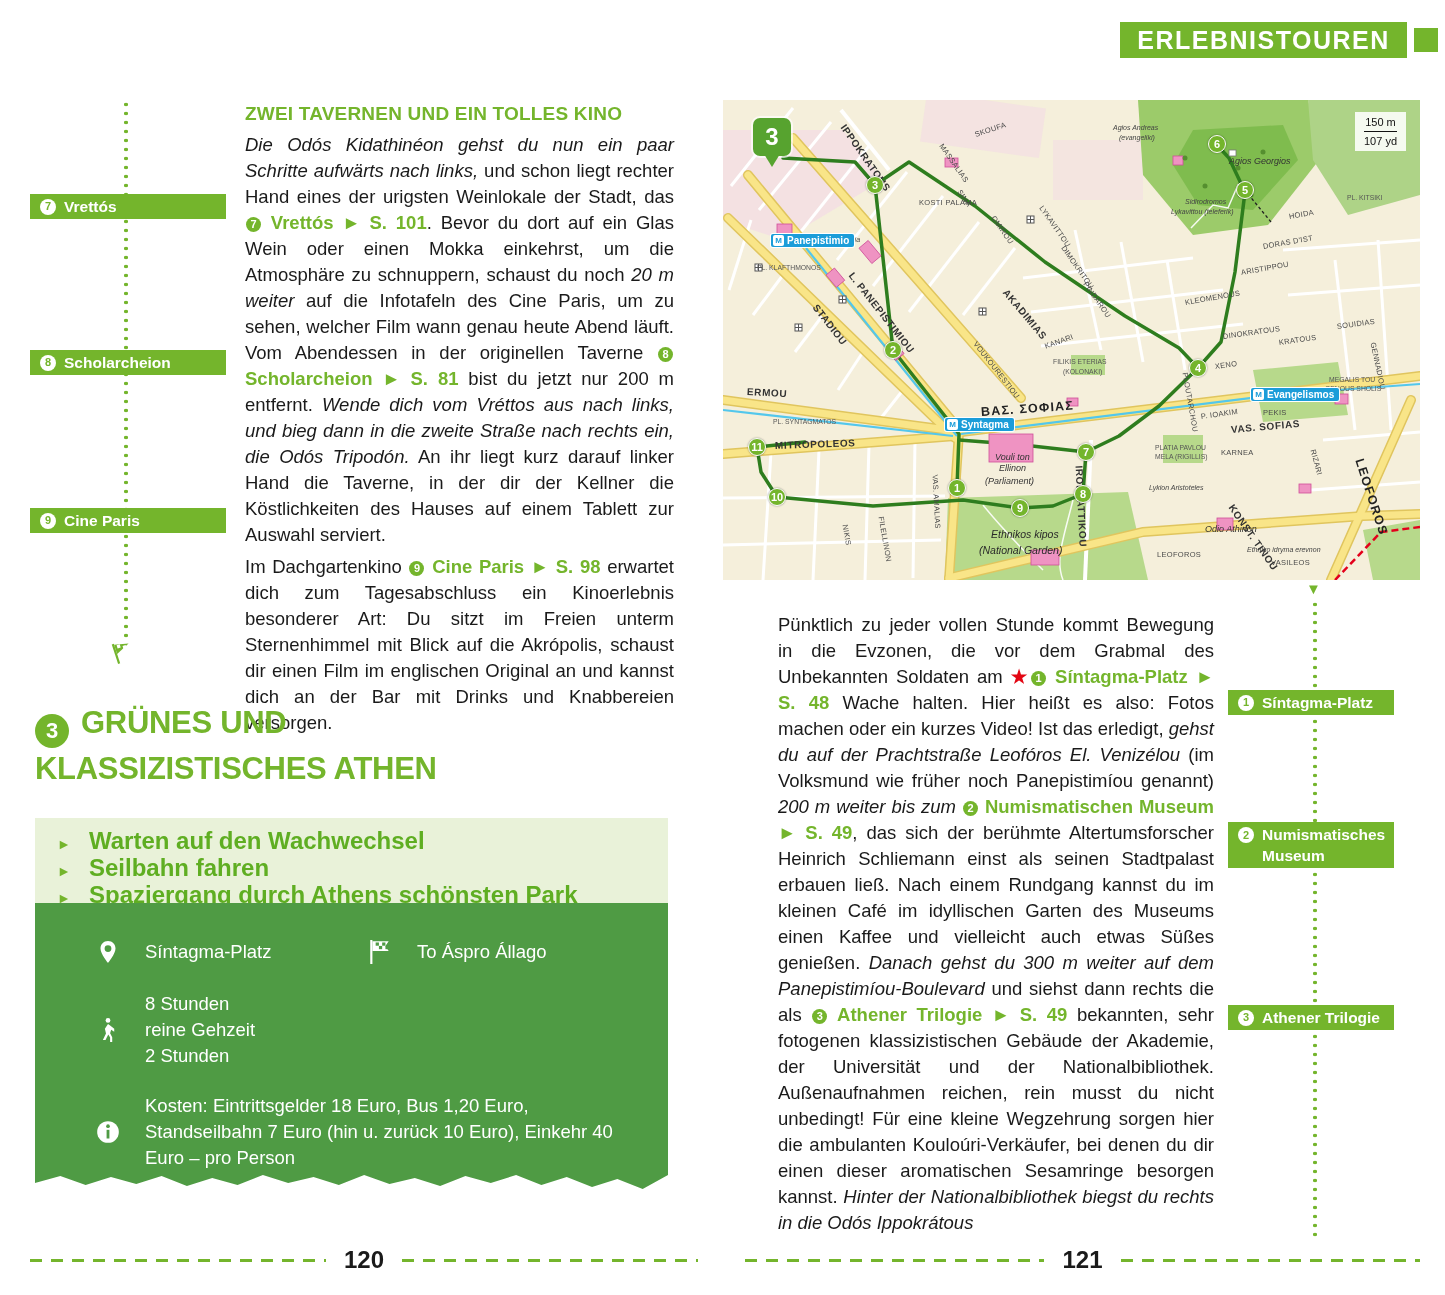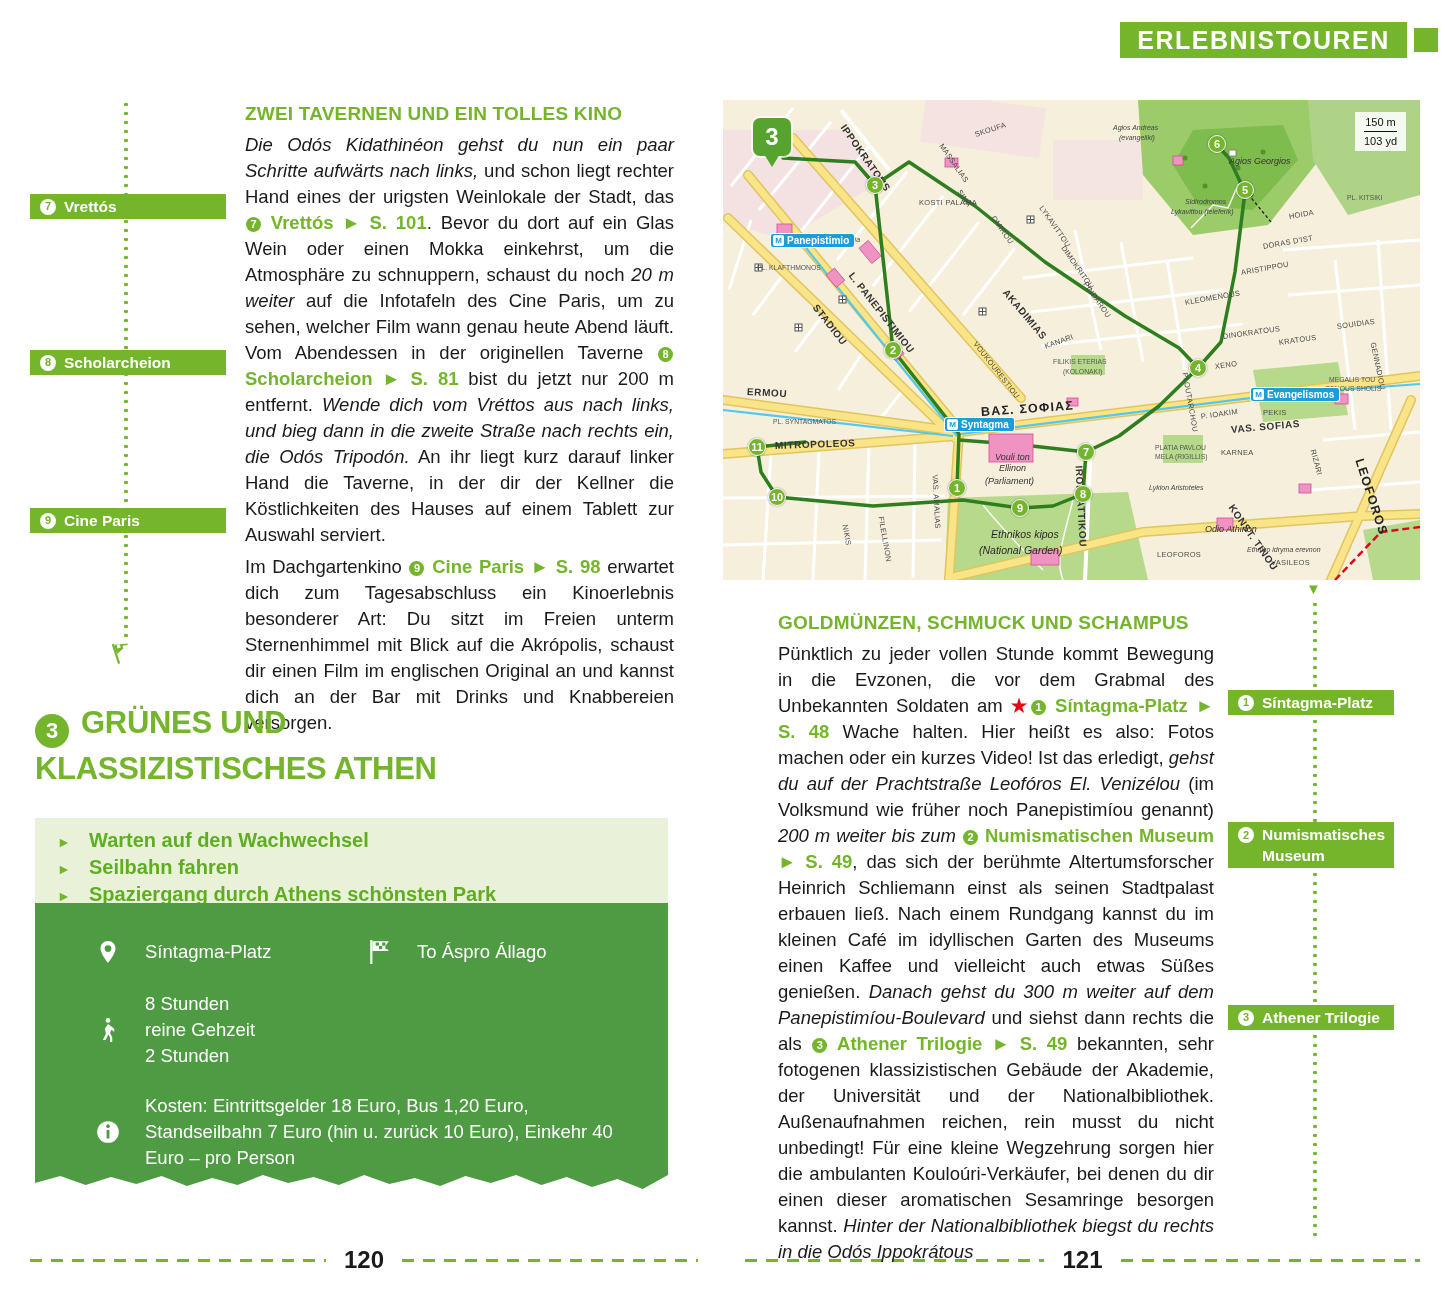--- a/index.html
+++ b/index.html
@@ -54,21 +54,21 @@
   
   .big-head{position:absolute;left:35px;top:702px;width:545px;color:var(--g);
     font-size:31px;line-height:41px;font-weight:bold;letter-spacing:-.3px;}
   .big-head .bignum{display:inline-flex;width:34px;height:34px;border-radius:50%;background:var(--g);
     color:#fff;font-size:22px;align-items:center;justify-content:center;margin-right:12px;vertical-align:-5px;}
 
   
   .hl-box{position:absolute;left:35px;top:818px;width:633px;background:#e9f2d9;padding:9px 0;}
   .hl-row{display:flex;gap:16px;padding:2px 22px;align-items:baseline;}
   .hl-row .arr{color:var(--g);font-size:14px;flex:0 0 16px;}
-  .hl-row .txt{color:#5fae22;font-weight:bold;font-size:20px;line-height:23px;}
+  .hl-row .txt{color:#5fae22;font-weight:bold;font-size:24px;line-height:23px;}
 
   
   .infobox{position:absolute;left:35px;top:903px;width:633px;height:286px;background:var(--gd);color:#fff;
     clip-path:polygon(0 0,100% 0,100% calc(100% - 14px),96% 100%,92% calc(100% - 10px),88% calc(100% - 2px),
       84% calc(100% - 12px),80% calc(100% - 4px),76% calc(100% - 14px),72% calc(100% - 6px),
       68% calc(100% - 13px),64% calc(100% - 3px),60% calc(100% - 11px),56% calc(100% - 5px),
       52% calc(100% - 14px),48% calc(100% - 4px),44% calc(100% - 12px),40% calc(100% - 6px),
       36% calc(100% - 14px),32% calc(100% - 4px),28% calc(100% - 11px),24% calc(100% - 3px),
       20% calc(100% - 13px),16% calc(100% - 5px),12% calc(100% - 12px),8% calc(100% - 4px),
       4% calc(100% - 13px),0 calc(100% - 6px));}
@@ -463,26 +463,25 @@
         <div class="wp" style="left: 45px; top: 388px;">10</div>
         <div class="wp" style="left: 25px; top: 338px;">11</div>
       </div>
 
     <div class="map-pin">
       <span>3</span>
     </div>
     <div class="scale">
       <div>150 m</div>
       <div class="bar"></div>
-      <div>103 yd</div>
+      <div>107 yd</div>
     </div>
   </div>
 
   <div class="col-right">
-    <h3 class="sec">GOLDMÜNZEN, SCHMUCK UND SCHAMPUS</h3>
     <div class="body-text">
       <p><span>Pünktlich zu jeder vollen Stunde kommt Bewegung in die Evzonen, die vor dem Grabmal des Unbekannten Soldaten am </span><span class="s-star">★</span><span class="num-c">1</span><span class="s-g"> Síntagma-Platz ► S. 48</span><span> Wache halten. Hier heißt es also: Fotos machen oder ein kurzes Video! Ist das erledigt, </span><span class="s-i">gehst du auf der Prachtstraße Leofóros El. Venizélou</span><span> (im Volksmund wie früher noch Panepistimíou genannt) </span><span class="s-i">200 m weiter bis zum</span><span> </span><span class="num-c">2</span><span class="s-g"> Numismatischen Museum ► S. 49</span><span>, das sich der berühmte Altertumsforscher Heinrich Schliemann einst als seinen Stadtpalast erbauen ließ. Nach einem Rundgang kannst du im kleinen Café im idyllischen Garten des Museums einen Kaffee und vielleicht auch etwas Süßes genießen. </span><span class="s-i">Danach gehst du 300 m weiter auf dem Panepistimíou-Boulevard</span><span> und siehst dann rechts die als </span><span class="num-c">3</span><span class="s-g"> Athener Trilogie ► S. 49</span><span> bekannten, sehr fotogenen klassizistischen Gebäude der Akademie, der Universität und der Nationalbibliothek. Außenaufnahmen reichen, rein musst du nicht unbedingt! Für eine kleine Wegzehrung sorgen hier die ambulanten Kouloúri-Verkäufer, bei denen du dir einen dieser aromatischen Sesamringe besorgen kannst. </span><span class="s-i">Hinter der Nationalbibliothek biegst du rechts in die Odós Ippokrátous</span></p>
     </div>
   </div>
 
   <div class="tab" id="tab-r1">
     <span class="circ">1</span>
     <span>Síntagma-Platz</span>
   </div>
   <div class="tab" id="tab-r2">

